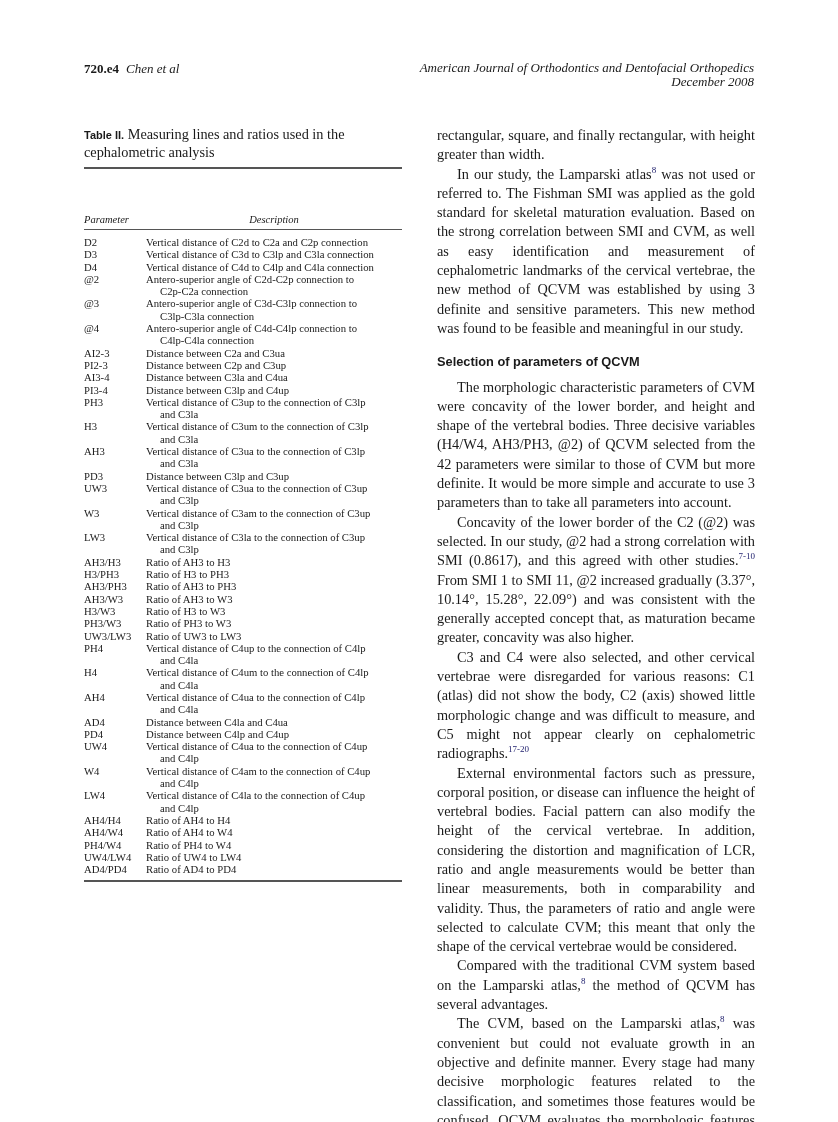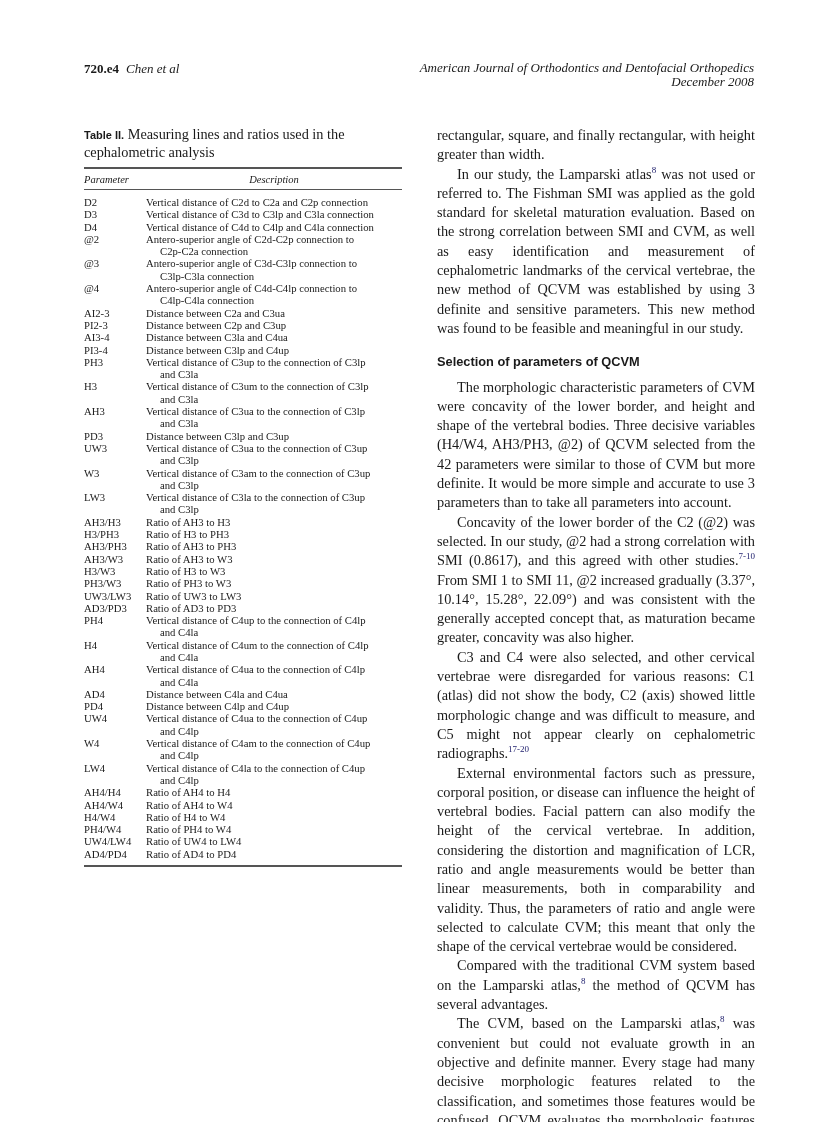--- a/index.html
+++ b/index.html
@@ -6,21 +6,21 @@
   body { width:838px; height:1122px; position:relative; overflow:hidden; color:#1a1a1a; font-family:"Liberation Serif", serif; }
   .header-left { position:absolute; left:84px; top:61px; font-size:13px; }
   .page-num { font-family:Liberation Serif, serif; font-weight:bold; font-size:13px; }
   .running-author { font-style:italic; margin-left:7px; font-size:13px; }
   .header-right { position:absolute; right:84px; top:61px; text-align:right; font-style:italic; font-size:13px; line-height:14px; }
 
   .left-col { position:absolute; left:84px; top:126px; width:318px; }
   .table-caption { font-size:14.3px; line-height:17px; margin-bottom:6px; }
   .table-label { font-family:"Liberation Sans", sans-serif; font-weight:bold; font-size:11px; }
   .rule-thick { border-top:2px solid #555; }
-  .thead { display:flex; font-style:italic; font-size:10.5px; height:20px; align-items:center; }
+  .thead { display:flex; font-style:italic; font-size:10.5px; height:20px; align-items:center;margin-top:40px; }
   .thead .c1 { width:62px; }
   .thead .c2 { flex:1; text-align:center; }
   .rule-thin { border-top:1.5px solid #555; margin-bottom:6px; }
   .row { display:flex; font-size:10.7px; line-height:12.3px; }
   .row .p { width:62px; flex-shrink:0; }
   .row .d { flex:1; }
   .row .d .line2 { display:block; padding-left:14px; }
   .rule-bottom { border-top:2px solid #555; margin-top:5px; }
 
   .right-col { position:absolute; left:437px; top:126px; width:318px; font-size:14.3px; line-height:19.3px; text-align:justify; }
@@ -142,24 +142,20 @@
       </div>
       <div class="row">
         <span class="p">PH3/W3</span>
         <span class="d"><span>Ratio of PH3 to W3</span></span>
       </div>
       <div class="row">
         <span class="p">UW3/LW3</span>
         <span class="d"><span>Ratio of UW3 to LW3</span></span>
       </div>
       <div class="row">
-        <span class="p">AD3/PD3</span>
-        <span class="d"><span>Ratio of AD3 to PD3</span></span>
-      </div>
-      <div class="row">
         <span class="p">PH4</span>
         <span class="d"><span>Vertical distance of C4up to the connection of C4lp</span><span class="line2">and C4la</span></span>
       </div>
       <div class="row">
         <span class="p">H4</span>
         <span class="d"><span>Vertical distance of C4um to the connection of C4lp</span><span class="line2">and C4la</span></span>
       </div>
       <div class="row">
         <span class="p">AH4</span>
         <span class="d"><span>Vertical distance of C4ua to the connection of C4lp</span><span class="line2">and C4la</span></span>
@@ -184,24 +180,20 @@
         <span class="p">LW4</span>
         <span class="d"><span>Vertical distance of C4la to the connection of C4up</span><span class="line2">and C4lp</span></span>
       </div>
       <div class="row">
         <span class="p">AH4/H4</span>
         <span class="d"><span>Ratio of AH4 to H4</span></span>
       </div>
       <div class="row">
         <span class="p">AH4/W4</span>
         <span class="d"><span>Ratio of AH4 to W4</span></span>
-      </div>
-      <div class="row">
-        <span class="p">H4/W4</span>
-        <span class="d"><span>Ratio of H4 to W4</span></span>
       </div>
       <div class="row">
         <span class="p">PH4/W4</span>
         <span class="d"><span>Ratio of PH4 to W4</span></span>
       </div>
       <div class="row">
         <span class="p">UW4/LW4</span>
         <span class="d"><span>Ratio of UW4 to LW4</span></span>
       </div>
       <div class="row">

